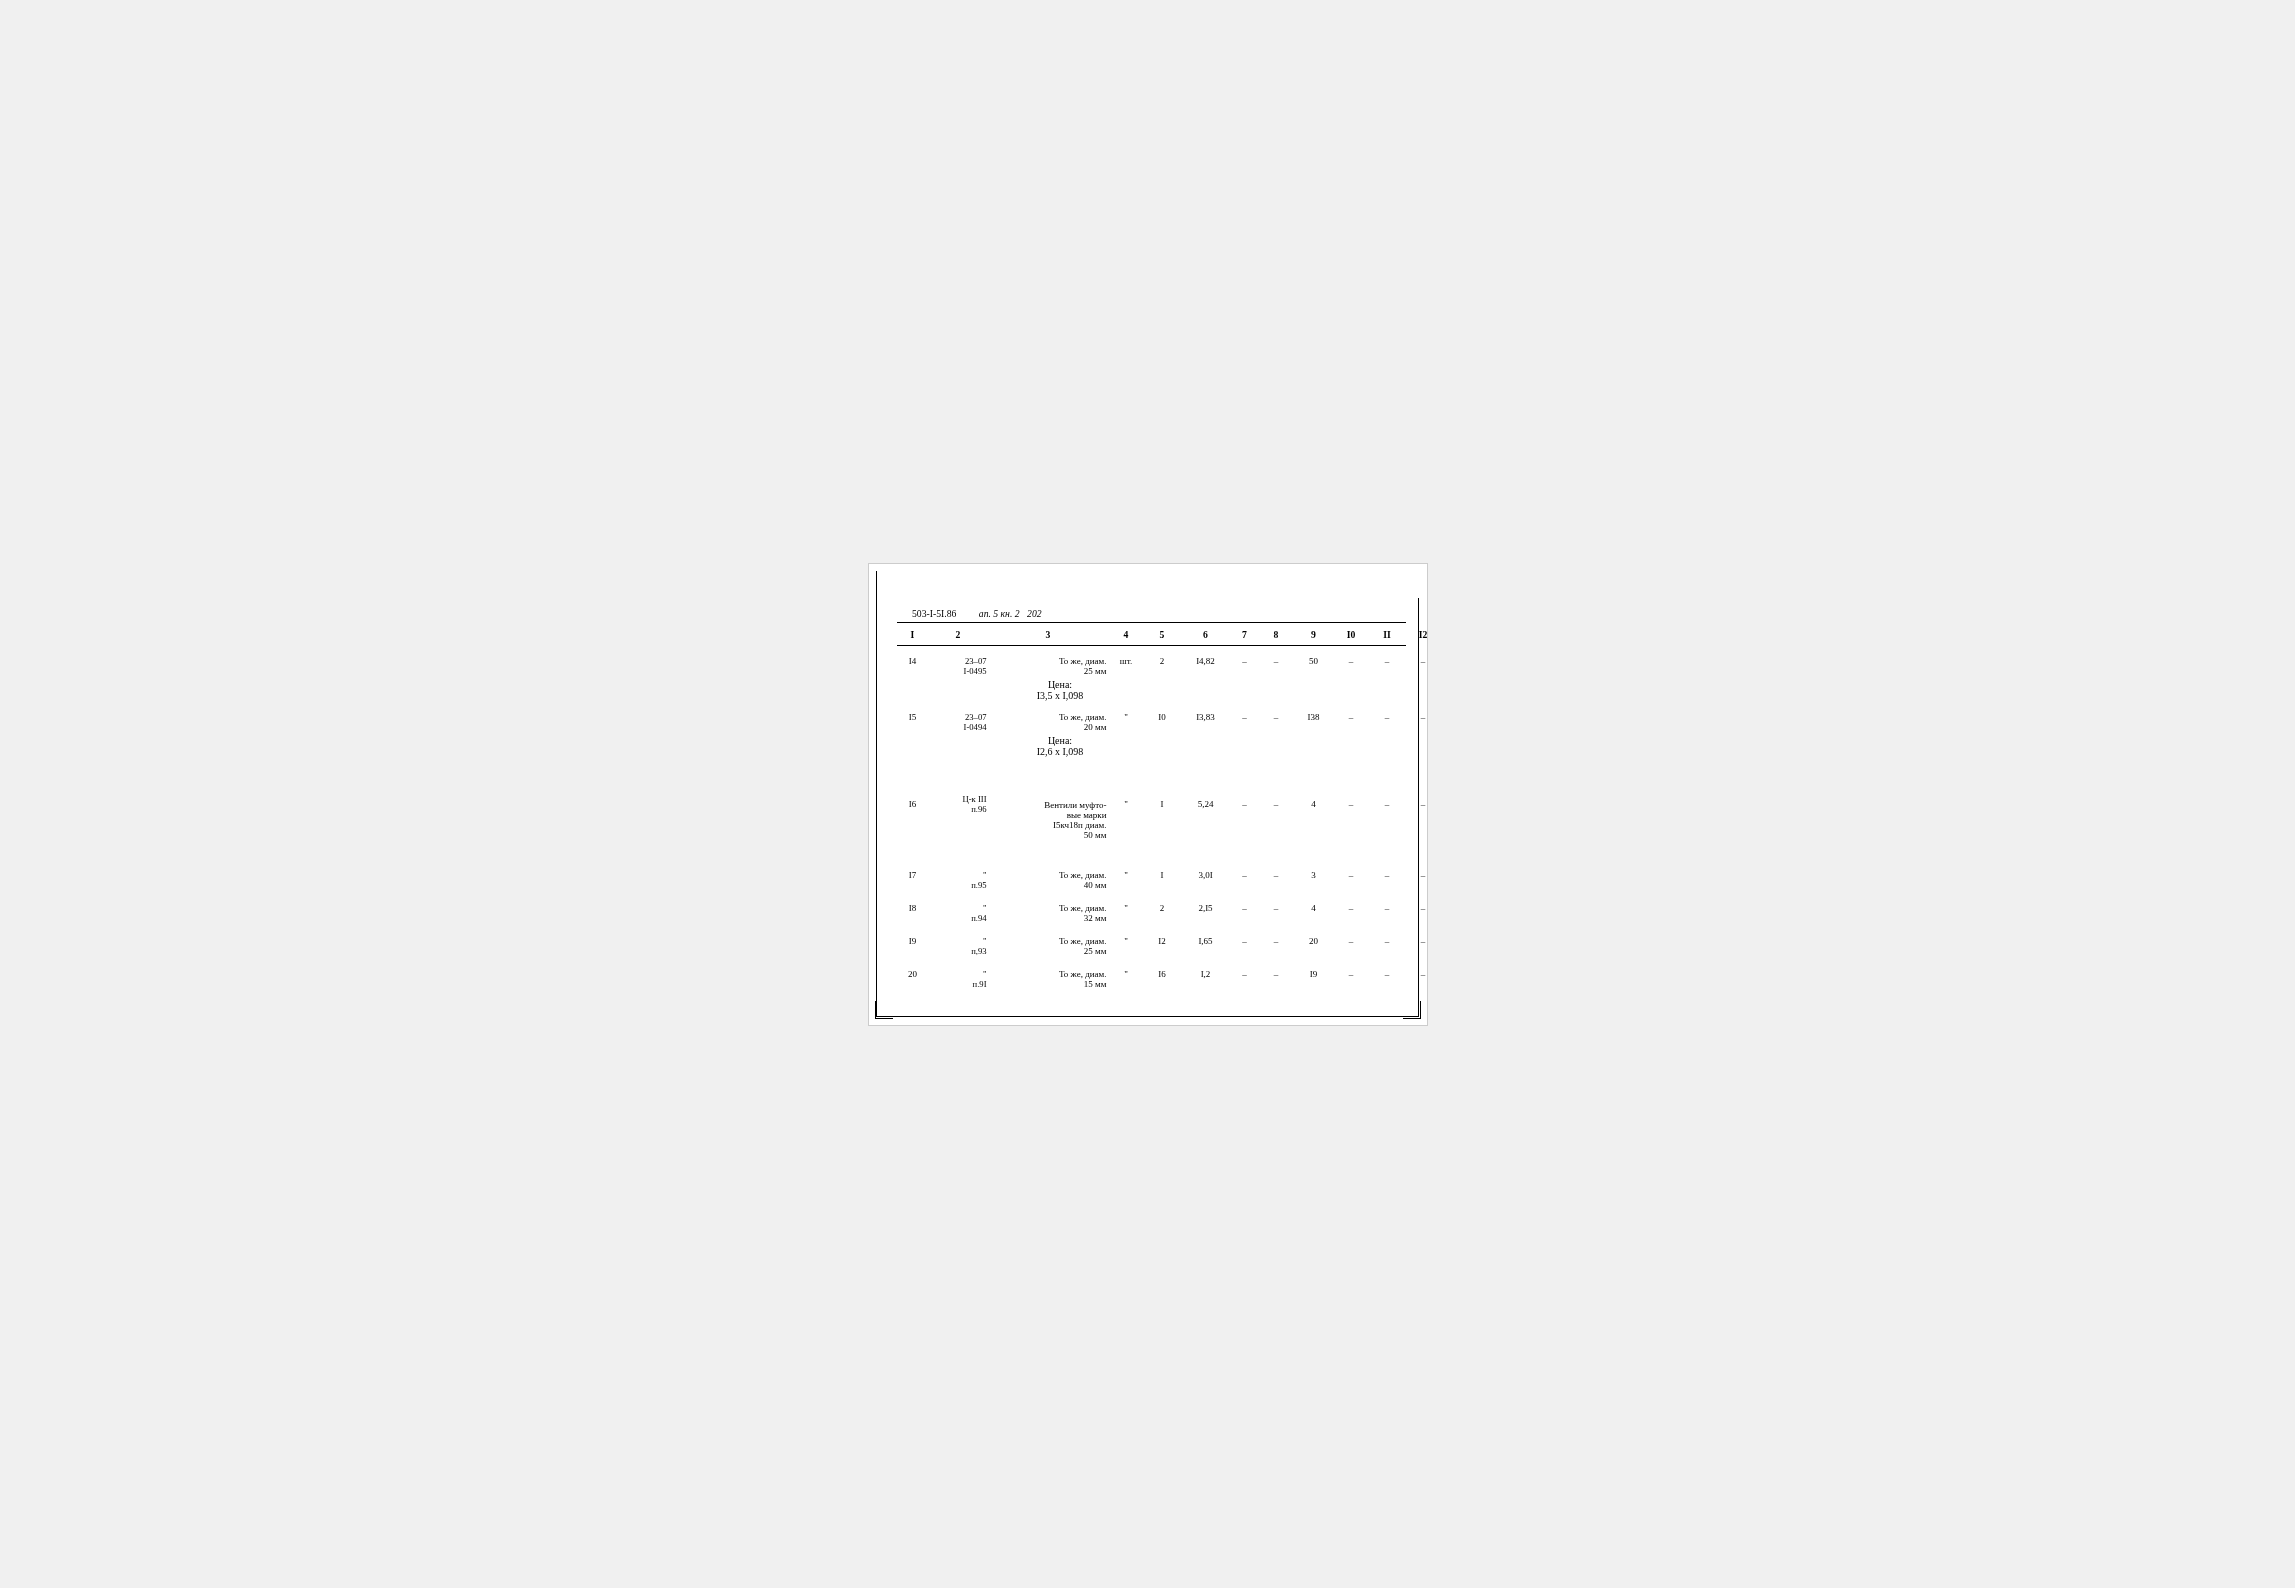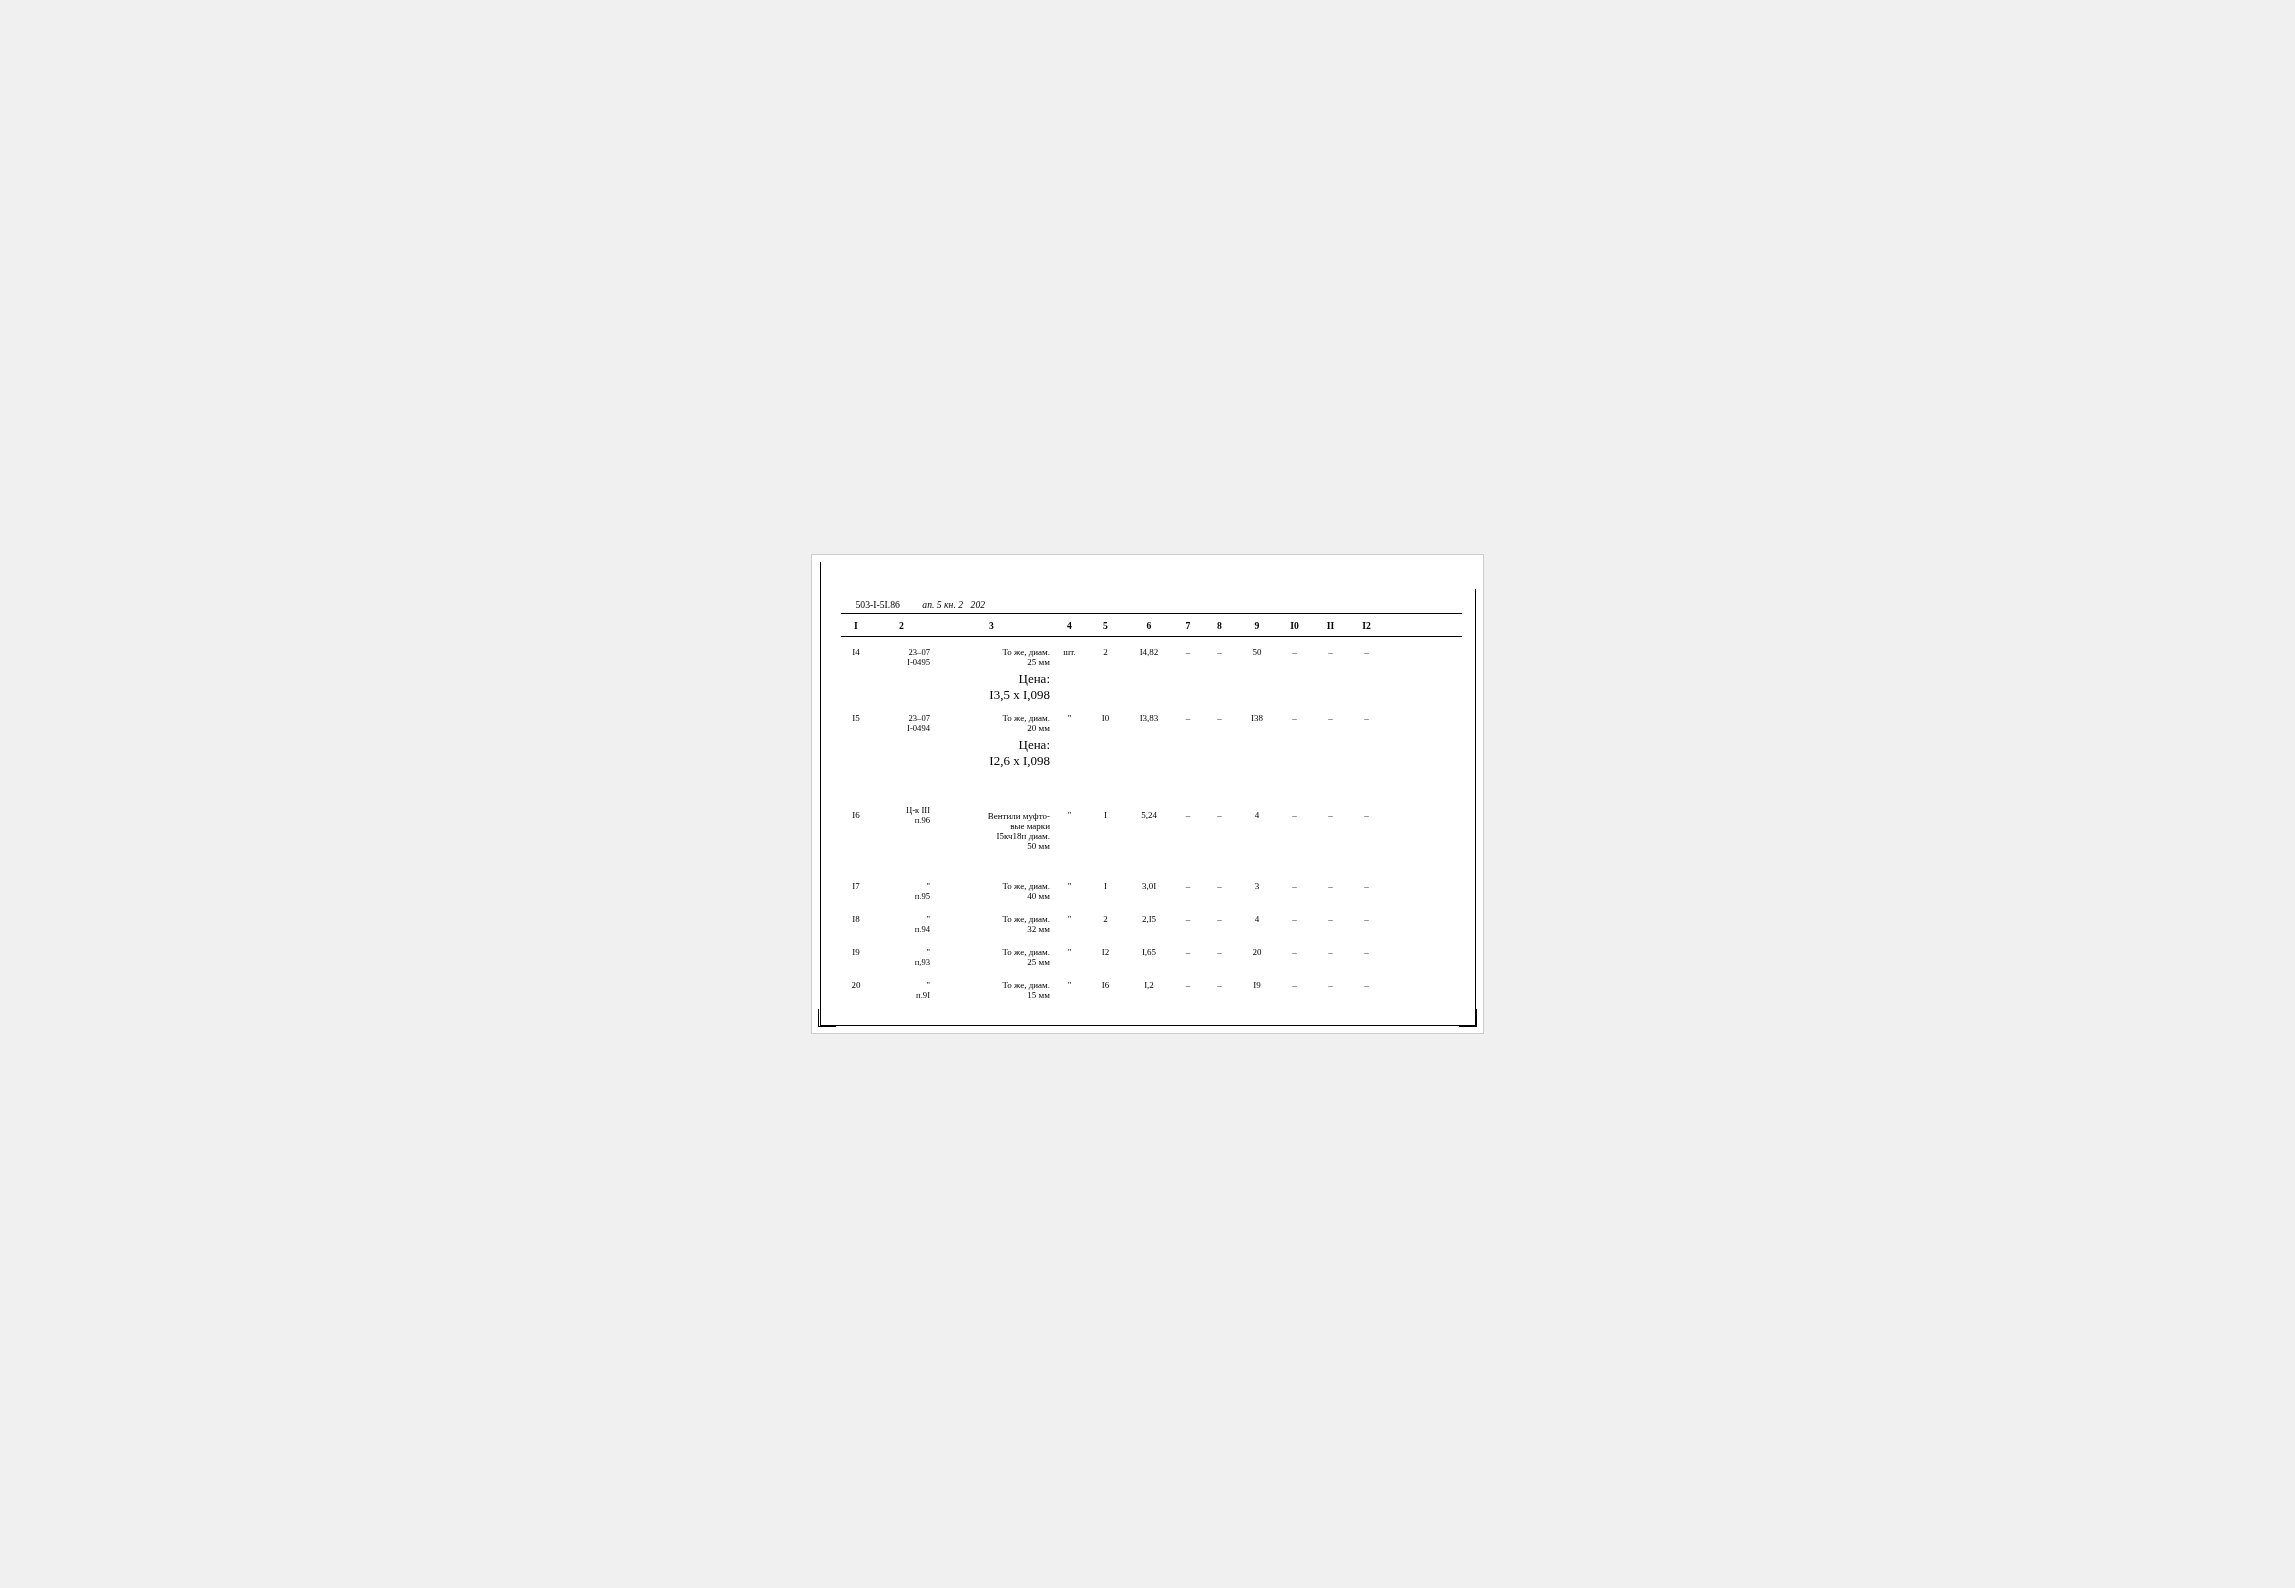--- a/index.html
+++ b/index.html
@@ -8,21 +8,21 @@
       background: #f0f0f0;
       display: flex;
       justify-content: center;
       align-items: center;
       min-height: 100vh;
       font-family: 'Times New Roman', Times, serif;
     }
 
     .page {
       background: #ffffff;
-      width: 673px;
+      width: 560px;
       min-height: 463px;
       position: relative;
       padding: 13.5px 18px 22.4px 18px;
       border: 0.7px solid #ccc;
       font-family: Liberation Serif, serif;
     }
     .frame-left {
       position: absolute;
       top: 7.5px;
       left: 7.5px;
@@ -123,22 +123,22 @@
     }
 
     .sub-line {
       display: grid;
       grid-template-columns: 31px 60px 120px 36px 36px 51px 27px 36px 39px 36px 36px 36px;
       padding: 0;
       margin-top: 0.7px;
     }
 
     .sub-cell {
-      font-size: 13px;
-      text-align: right;
+      font-size: 10px;
+      text-align: center;
       padding: 0 1.5px;
       grid-column: 3;
       margin-left: 24px;
     }
 
     .corner-bracket-bl {
       position: absolute;
       bottom: 6px;
       left: 6px;
       width: 18px;

